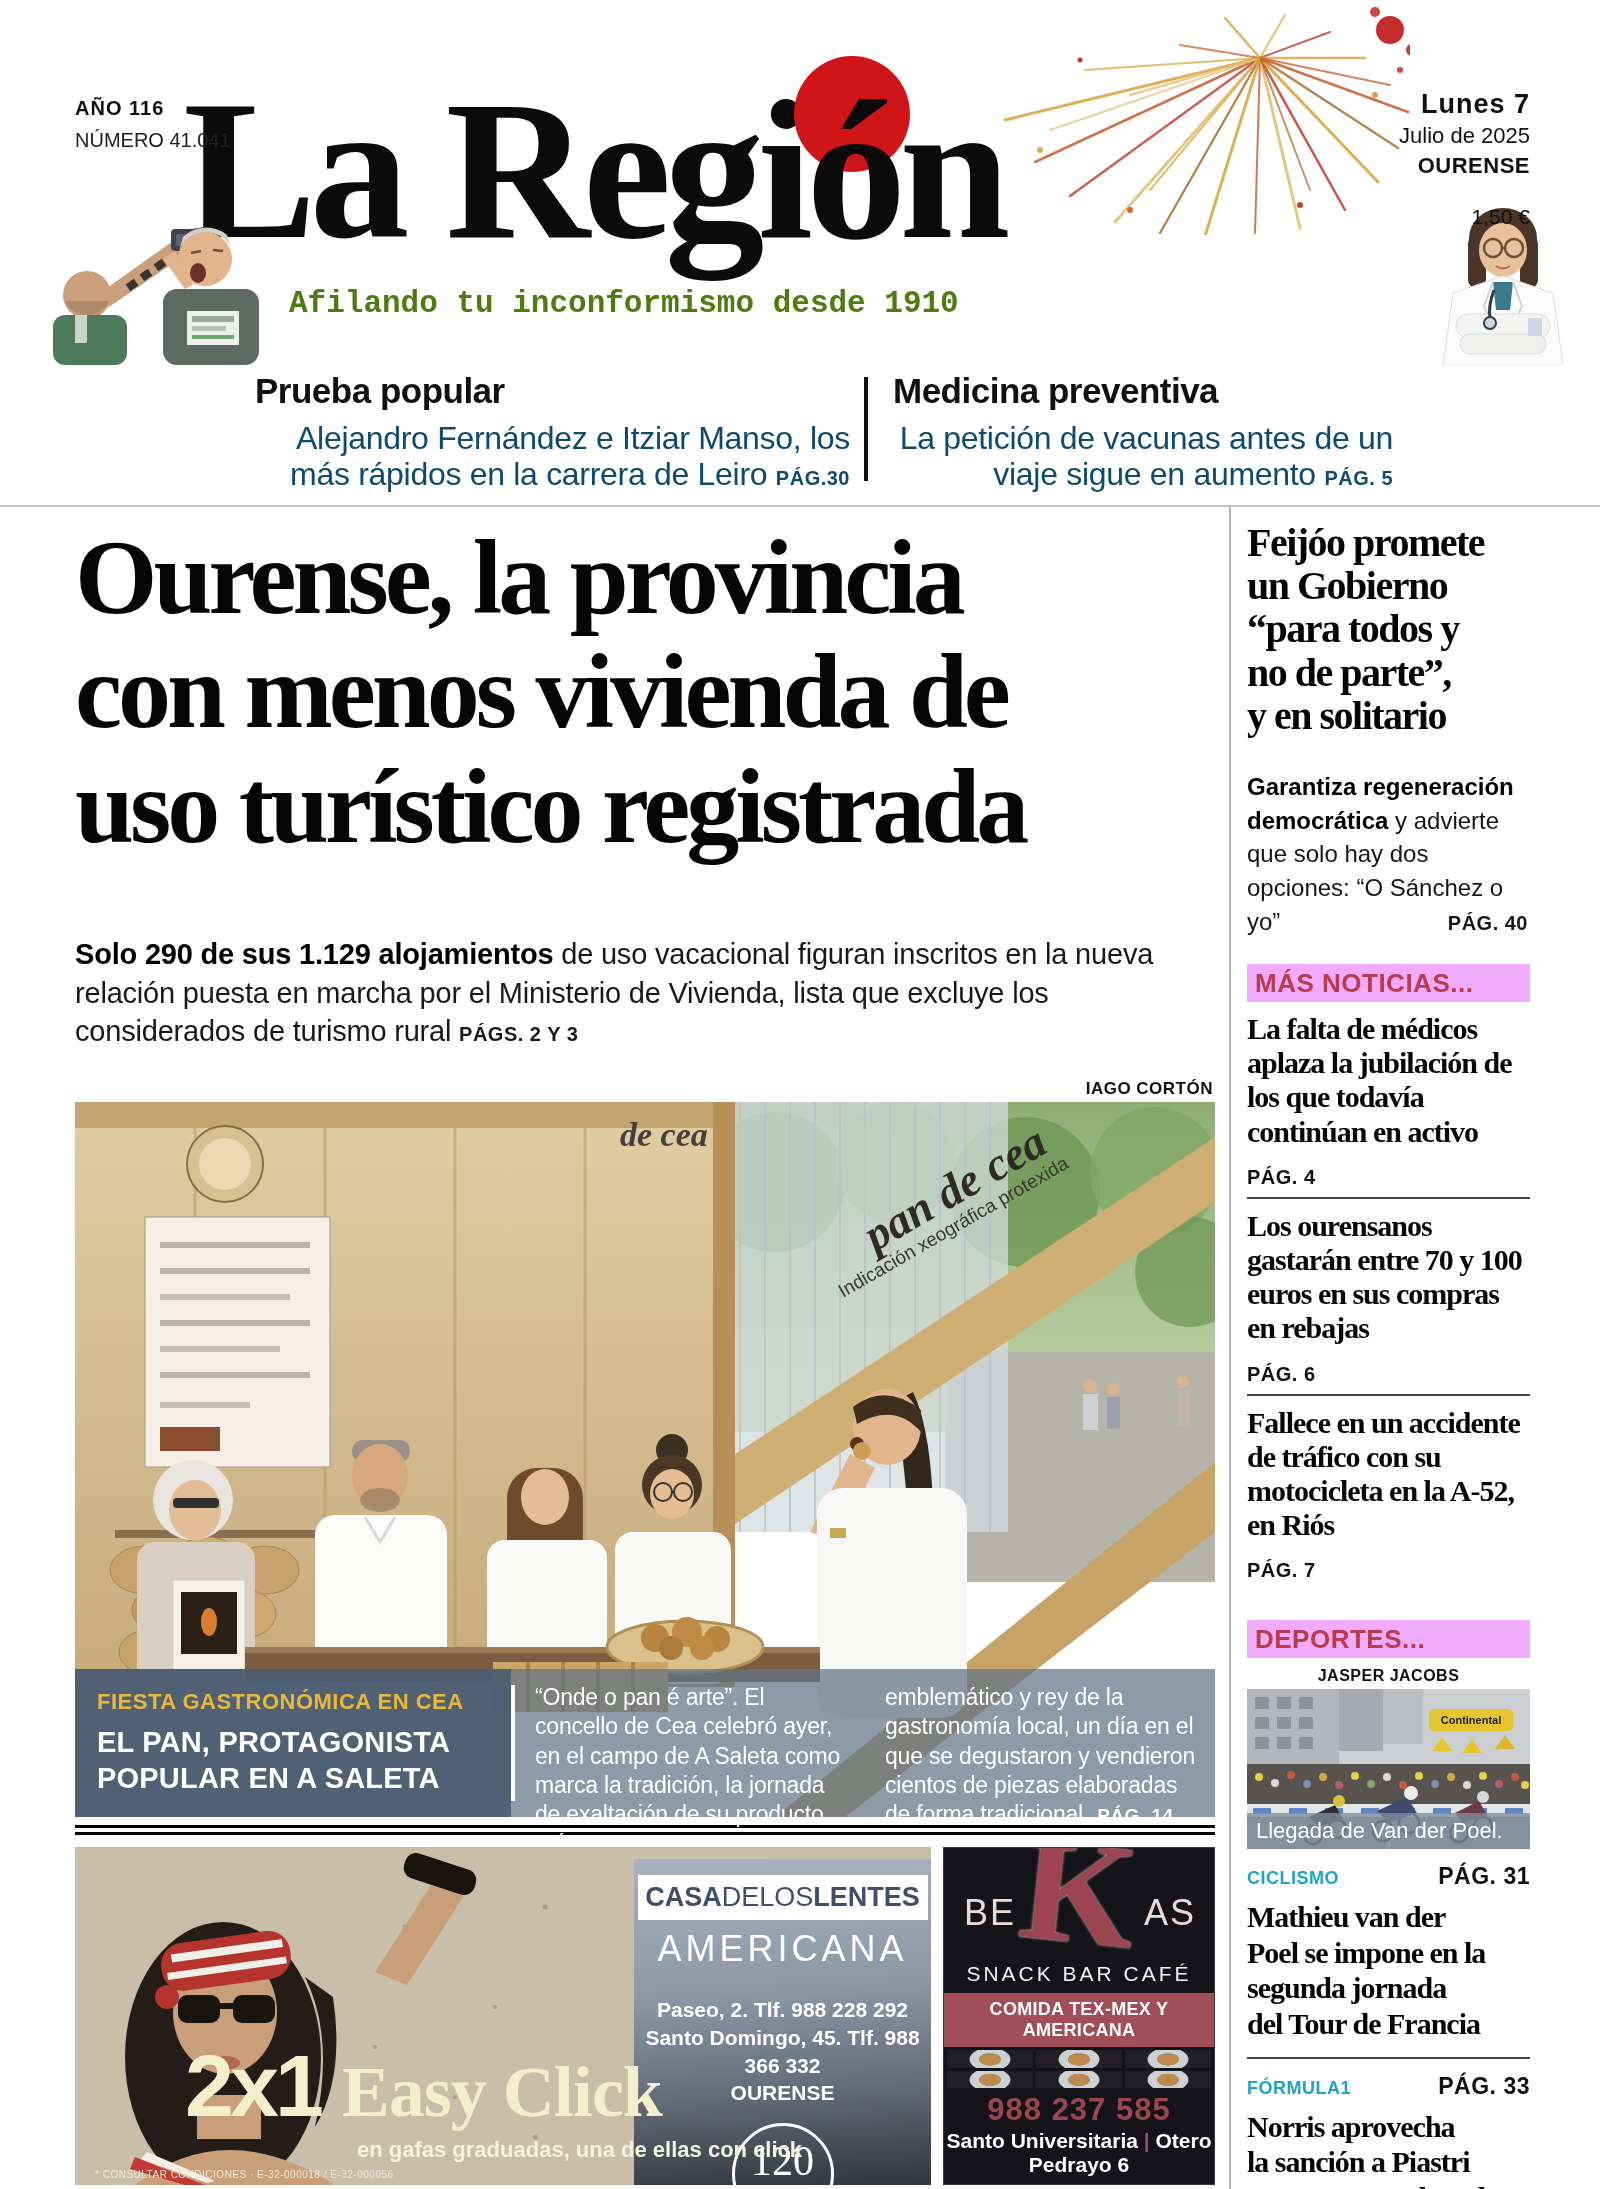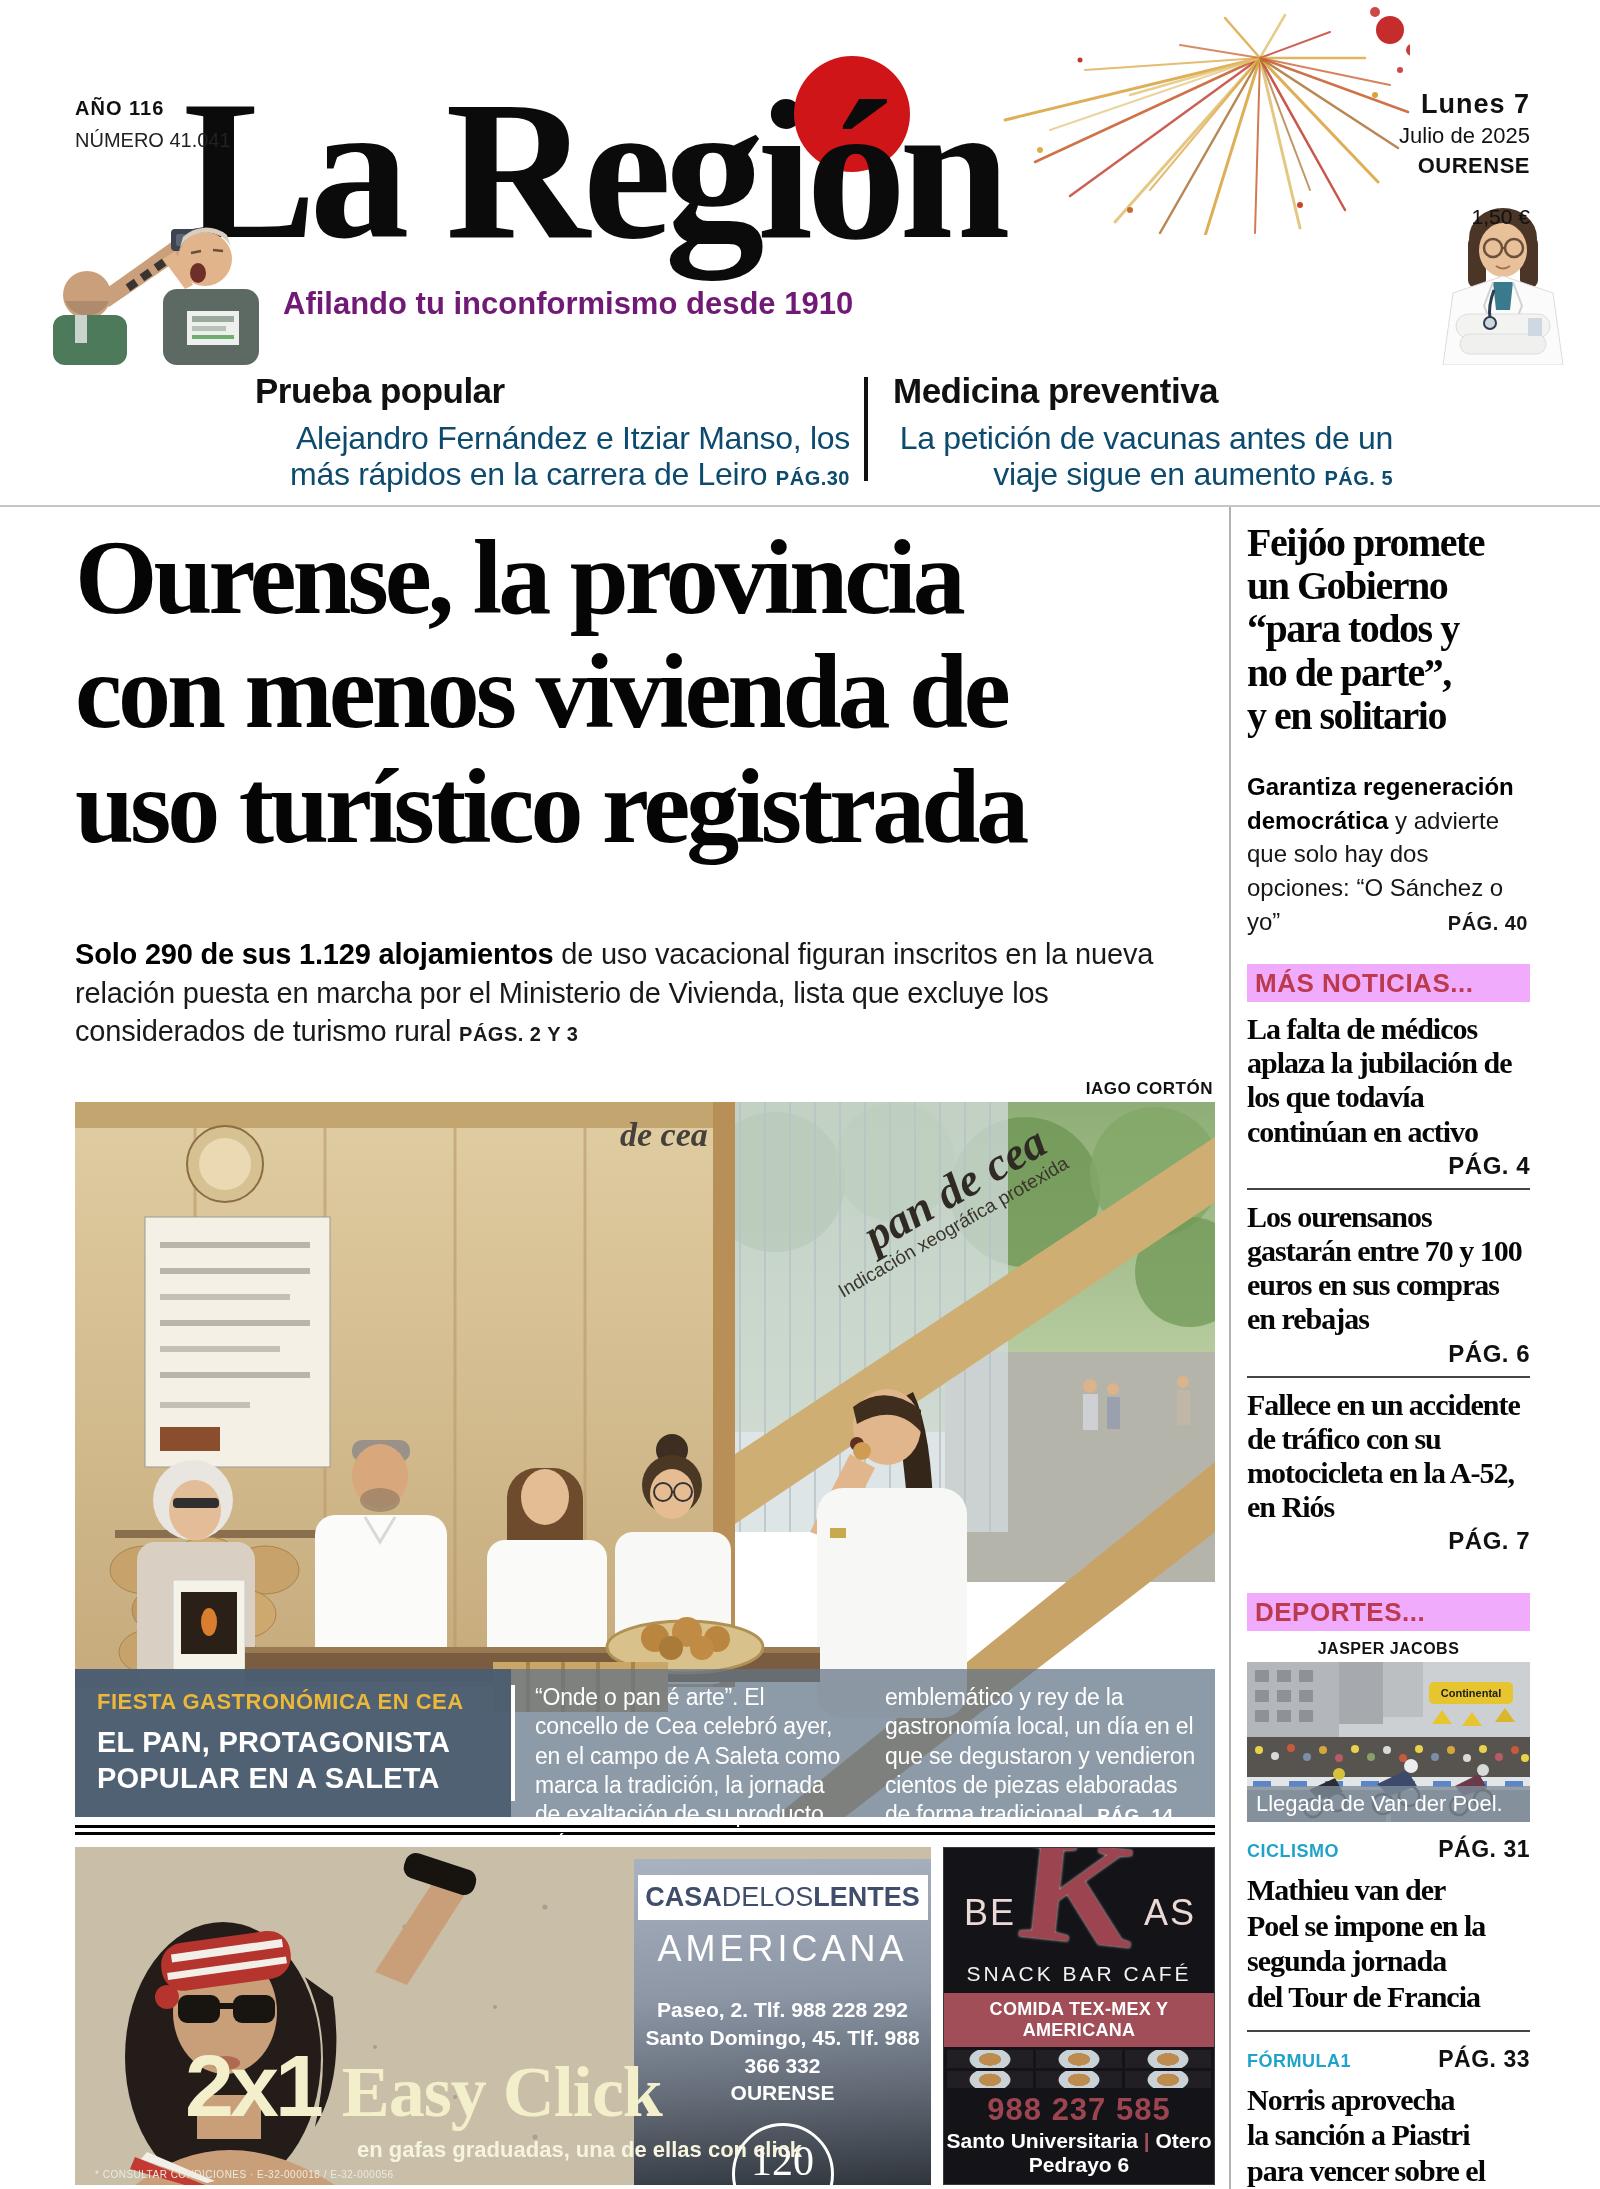--- a/index.html
+++ b/index.html
@@ -15,22 +15,22 @@
   .date-day{font-size:27px;font-weight:bold;letter-spacing:1px;}
   .date-month{font-size:22px;}
   .date-city{font-size:22px;font-weight:bold;margin-top:3px;letter-spacing:.5px;}
   .date-price{font-size:21px;margin-top:24px;}
   .fireworks{position:absolute;left:830px;top:0;z-index:1;}
   .logo{position:absolute;left:183px;top:70px;z-index:2;font-family:"Liberation Serif",serif;
         font-weight:bold;font-size:200px;line-height:1;letter-spacing:-7px;color:#0b0b0b;white-space:nowrap;}
   .logo .accent{position:relative;z-index:0;display:inline-block;}
   .logo .accent::before{content:"";position:absolute;width:116px;height:116px;border-radius:50%;
         background:#cf1518;left:-12px;top:-14px;z-index:-1;}
-  .tagline{position:absolute;left:283px;top:286px;z-index:3;font-family:Liberation Sans, sans-serif;
-        font-weight:bold;font-size:31px;color:#701a75;}
+  .tagline{position:absolute;left:289px;top:286px;z-index:3;font-family:Liberation Mono, monospace;
+        font-weight:bold;font-size:31px;color:#4d7c0f;}
   .photo-runners{position:absolute;left:35px;top:193px;z-index:3;}
   .photo-doctor{position:absolute;right:0;top:198px;z-index:3;}
 
   
   .teasers{position:relative;height:140px;}
   .teaser{position:absolute;top:6px;}
   .t1{left:255px;width:595px;}
   .t2{left:893px;width:500px;}
   .teaser .kick{font-size:35px;font-weight:bold;letter-spacing:-.5px;}
   .teaser .ttext{font-size:32px;line-height:1.14;margin-top:9px;color:#0c4a6e;letter-spacing:-.3px;text-align:right;}
@@ -107,21 +107,21 @@
         letter-spacing:-1.5px;margin-top:14px;white-space:nowrap;color:#050505;}
   .rail-sub{position:relative;font-size:24px;line-height:1.4;margin-top:28px;color:#161616;padding-bottom:2px;}
   .rail-sub b{color:#000;}
   .rail-sub .pg{position:absolute;right:2px;bottom:3px;font-size:20px;}
   .bar{background:#f0abfc;color:#bb3a4d;font-weight:bold;font-size:26px;letter-spacing:.5px;
         padding:4px 8px 3px;margin-top:20px;}
   .bar.sports{margin-top:38px;}
   .rail-item{margin-top:10px;}
   .rail-item h4{font-family:"Liberation Serif",serif;font-weight:bold;font-size:30px;line-height:1.14;
         letter-spacing:-1px;margin:0;color:#070707;}
-  .pg-line{text-align:right;font-size:24px;font-weight:bold;margin-top:3px;letter-spacing:.5px;}
+  .pg-line{text-align:left;font-size:20px;font-weight:bold;margin-top:17px;letter-spacing:.5px;}
   .rail-rule{height:2px;background:#444;margin-top:8px;}
   .rail-credit{text-align:center;font-size:16px;font-weight:bold;margin:9px 0 4px;letter-spacing:.5px;}
   .cycling{position:relative;height:160px;}
   .cycling > svg{display:block;}
   .cy-caption{position:absolute;left:0;right:0;bottom:0;background:rgba(128,141,155,.8);
         color:#fff;font-size:22px;padding:5px 9px;}
   .sport-row{display:flex;justify-content:space-between;align-items:baseline;margin-top:14px;}
   .sport-kick{color:#1fa3c8;font-weight:bold;font-size:18px;letter-spacing:.5px;}
   .sport-row .pg{font-size:23px;}
   .sport-head{font-family:"Liberation Serif",serif;font-weight:bold;font-size:30px;line-height:1.18;

